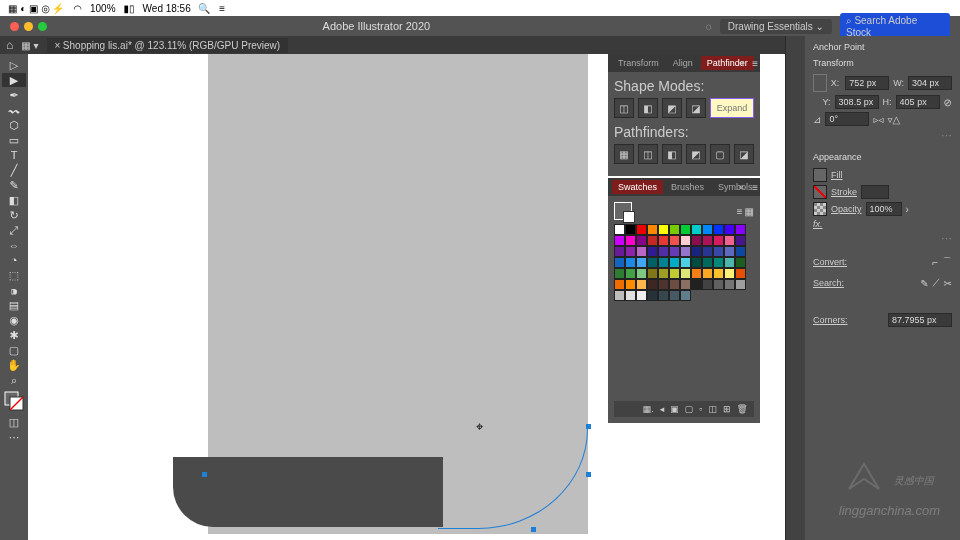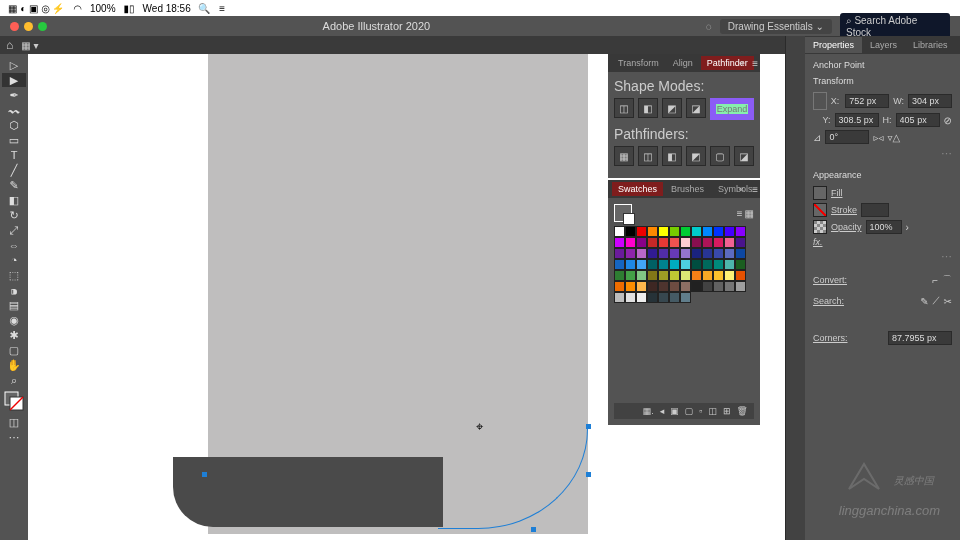--- a/index.html
+++ b/index.html
@@ -6,21 +6,21 @@
 body{width:960px;height:540px;background:#323232;overflow:hidden;position:relative}
 .mac-menubar{height:16px;background:#fff;display:flex;align-items:center;padding:0 8px;color:#000;justify-content:space-between}
 .mac-menubar .left{display:flex;gap:12px}
 .mac-menubar .left span{color:#000;font-size:11px}
 .mac-menubar .right{display:flex;gap:8px;align-items:center}
 .mac-menubar .right span{color:#000;font-size:10px}
 .app-bar{height:20px;background:#535353;display:flex;align-items:center;justify-content:space-between;padding:0 10px}
 .app-bar .title{color:#ddd;font-size:11px;flex:1;text-align:center}
 .app-bar .right{display:flex;align-items:center;gap:8px}
 .app-bar .workspace{background:#444;padding:2px 8px;border-radius:3px;font-size:10px}
-.app-bar .search{background:#0f172a;padding:2px 6px;border-radius:3px;font-size:10px;width:110px;color:#888}
+.app-bar .search{background:#1d4ed8;padding:2px 6px;border-radius:3px;font-size:10px;width:110px;color:#888}
 .traffic{display:flex;gap:5px}
 .traffic div{width:9px;height:9px;border-radius:50%}
 .tab-bar{height:18px;background:#3a3a3a;display:flex;align-items:center;padding:0 6px;gap:8px}
 .tab-bar .home{color:#ccc;font-size:12px}
 .tab-bar .doc-tab{background:#323232;padding:2px 8px;font-size:9px;color:#ccc}
 .main{display:flex;height:calc(540px - 54px)}
 .tools{width:28px;background:#535353;display:flex;flex-direction:column;align-items:center;padding-top:4px;gap:1px}
 .tool{width:24px;height:14px;display:flex;align-items:center;justify-content:center;font-size:11px;color:#ddd;cursor:pointer}
 .tool.active{background:#333}
 .canvas-area{flex:1;background:#fff;position:relative;overflow:hidden}
@@ -33,21 +33,21 @@
 .panel{background:#535353;margin-bottom:2px}
 .panel-tabs{display:flex;background:#383838;height:18px;align-items:center;padding:0 4px;gap:2px;position:relative}
 .panel-tabs .ptab{padding:2px 6px;font-size:9px;color:#aaa;cursor:pointer}
 .panel-tabs .ptab.active{background:#7f1d1d;color:#fff}
 .panel-tabs .close{position:absolute;right:16px;font-size:9px}
 .panel-tabs .menu{position:absolute;right:2px;font-size:10px}
 .panel-body{padding:6px}
 .panel-label{font-size:14px;color:#ccc;margin-bottom:4px}
 .btn-row{display:flex;gap:4px;margin-bottom:6px}
 .pf-btn{width:20px;height:20px;background:#424242;border:1px solid #2a2a2a;cursor:pointer;display:flex;align-items:center;justify-content:center;font-size:10px}
-.expand-btn{flex:1;background:#86efac;border:6px solid #8b5cf6;font-size:9px;color:#777;display:flex;align-items:center;justify-content:center}
+.expand-btn{flex:1;background:#fef9c3;border:1px solid #8b5cf6;font-size:9px;color:#777;display:flex;align-items:center;justify-content:center}
 .swatches-grid{display:flex;flex-wrap:wrap;gap:0;margin-top:4px}
 .sw{width:11px;height:11px;border:0.5px solid #222;cursor:pointer}
 .swatch-header{display:flex;justify-content:space-between;align-items:center;margin-bottom:4px}
 .swatch-dock{height:16px;background:#424242;display:flex;align-items:center;justify-content:flex-end;gap:6px;padding:0 6px;margin-top:100px}
 .swatch-dock span{font-size:9px;cursor:pointer}
 .right-panel{position:absolute;right:0;top:36px;width:155px;bottom:0;background:#535353}
 .rp-tabs{display:flex;background:#383838;height:18px;align-items:center}
 .rp-tabs .ptab{padding:3px 8px;font-size:9px;cursor:pointer;color:#aaa}
 .rp-tabs .ptab.active{background:#535353;color:#fff}
 .rp-body{padding:6px 8px}
@@ -88,20 +88,24 @@
   <div class="right">
     <span>◌</span>
     <div class="workspace"><span>Drawing Essentials</span> <span>⌄</span></div>
     <div class="search"><span>⌕</span> <span>Search Adobe Stock</span></div>
   </div>
 </div>
 
 <div class="tab-bar">
   <span class="home">⌂</span>
   <span>▦ ▾</span>
+  <div class="doc-tab">
+    <span>×</span>
+    <span>Shopping lis.ai* @ 123.11% (RGB/GPU Preview)</span>
+  </div>
 </div>
 
 <div class="main">
   <div class="tools">
     <div class="tool">▷</div>
     <div class="tool active">▶</div>
     <div class="tool">✒</div>
     <div class="tool">〰</div>
     <div class="tool">⬡</div>
     <div class="tool">▭</div>
@@ -283,25 +287,20 @@
         <span>⊞</span>
         <span>🗑</span>
       </div>
     </div>
   </div>
 </div>
 
 <div class="side-dock"></div>
 
 <div class="right-panel">
-  <div class="rp-tabs">
-    <div class="ptab active">Properties</div>
-    <div class="ptab">Layers</div>
-    <div class="ptab">Libraries</div>
-  </div>
   <div class="rp-body">
     <div class="rp-title">Anchor Point</div>
     <div class="rp-section">
       <div class="rp-title">Transform</div>
       <div class="rp-row">
         <div style="width:18px;height:18px;border:1px solid #777;position:relative"></div>
         <span class="rp-label">X:</span>
         <input class="rp-input" value="752 px" style="">
         <span class="rp-label">W:</span>
         <input class="rp-input" value="304 px" style="">

